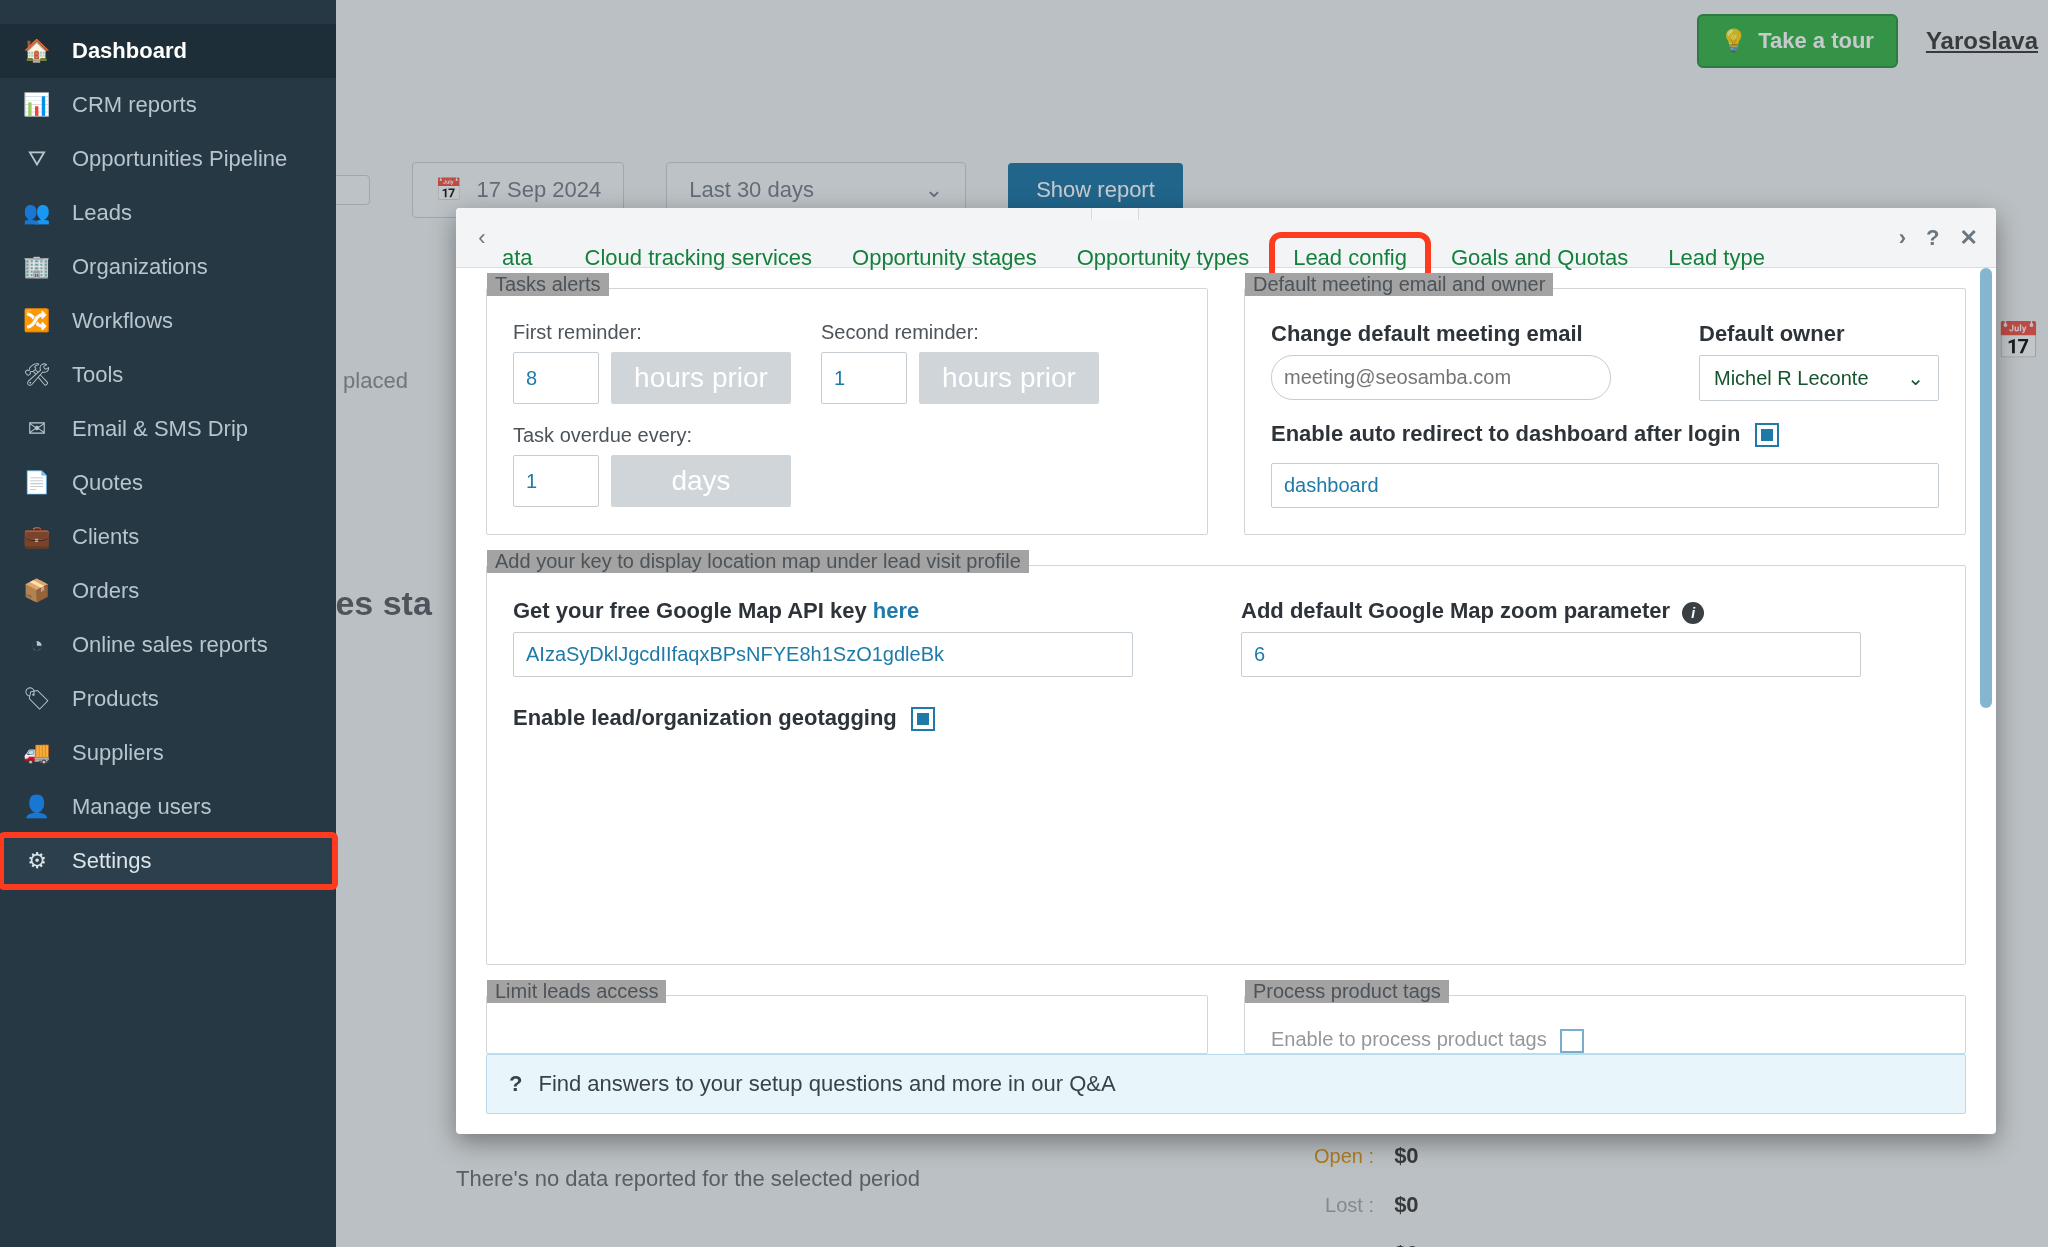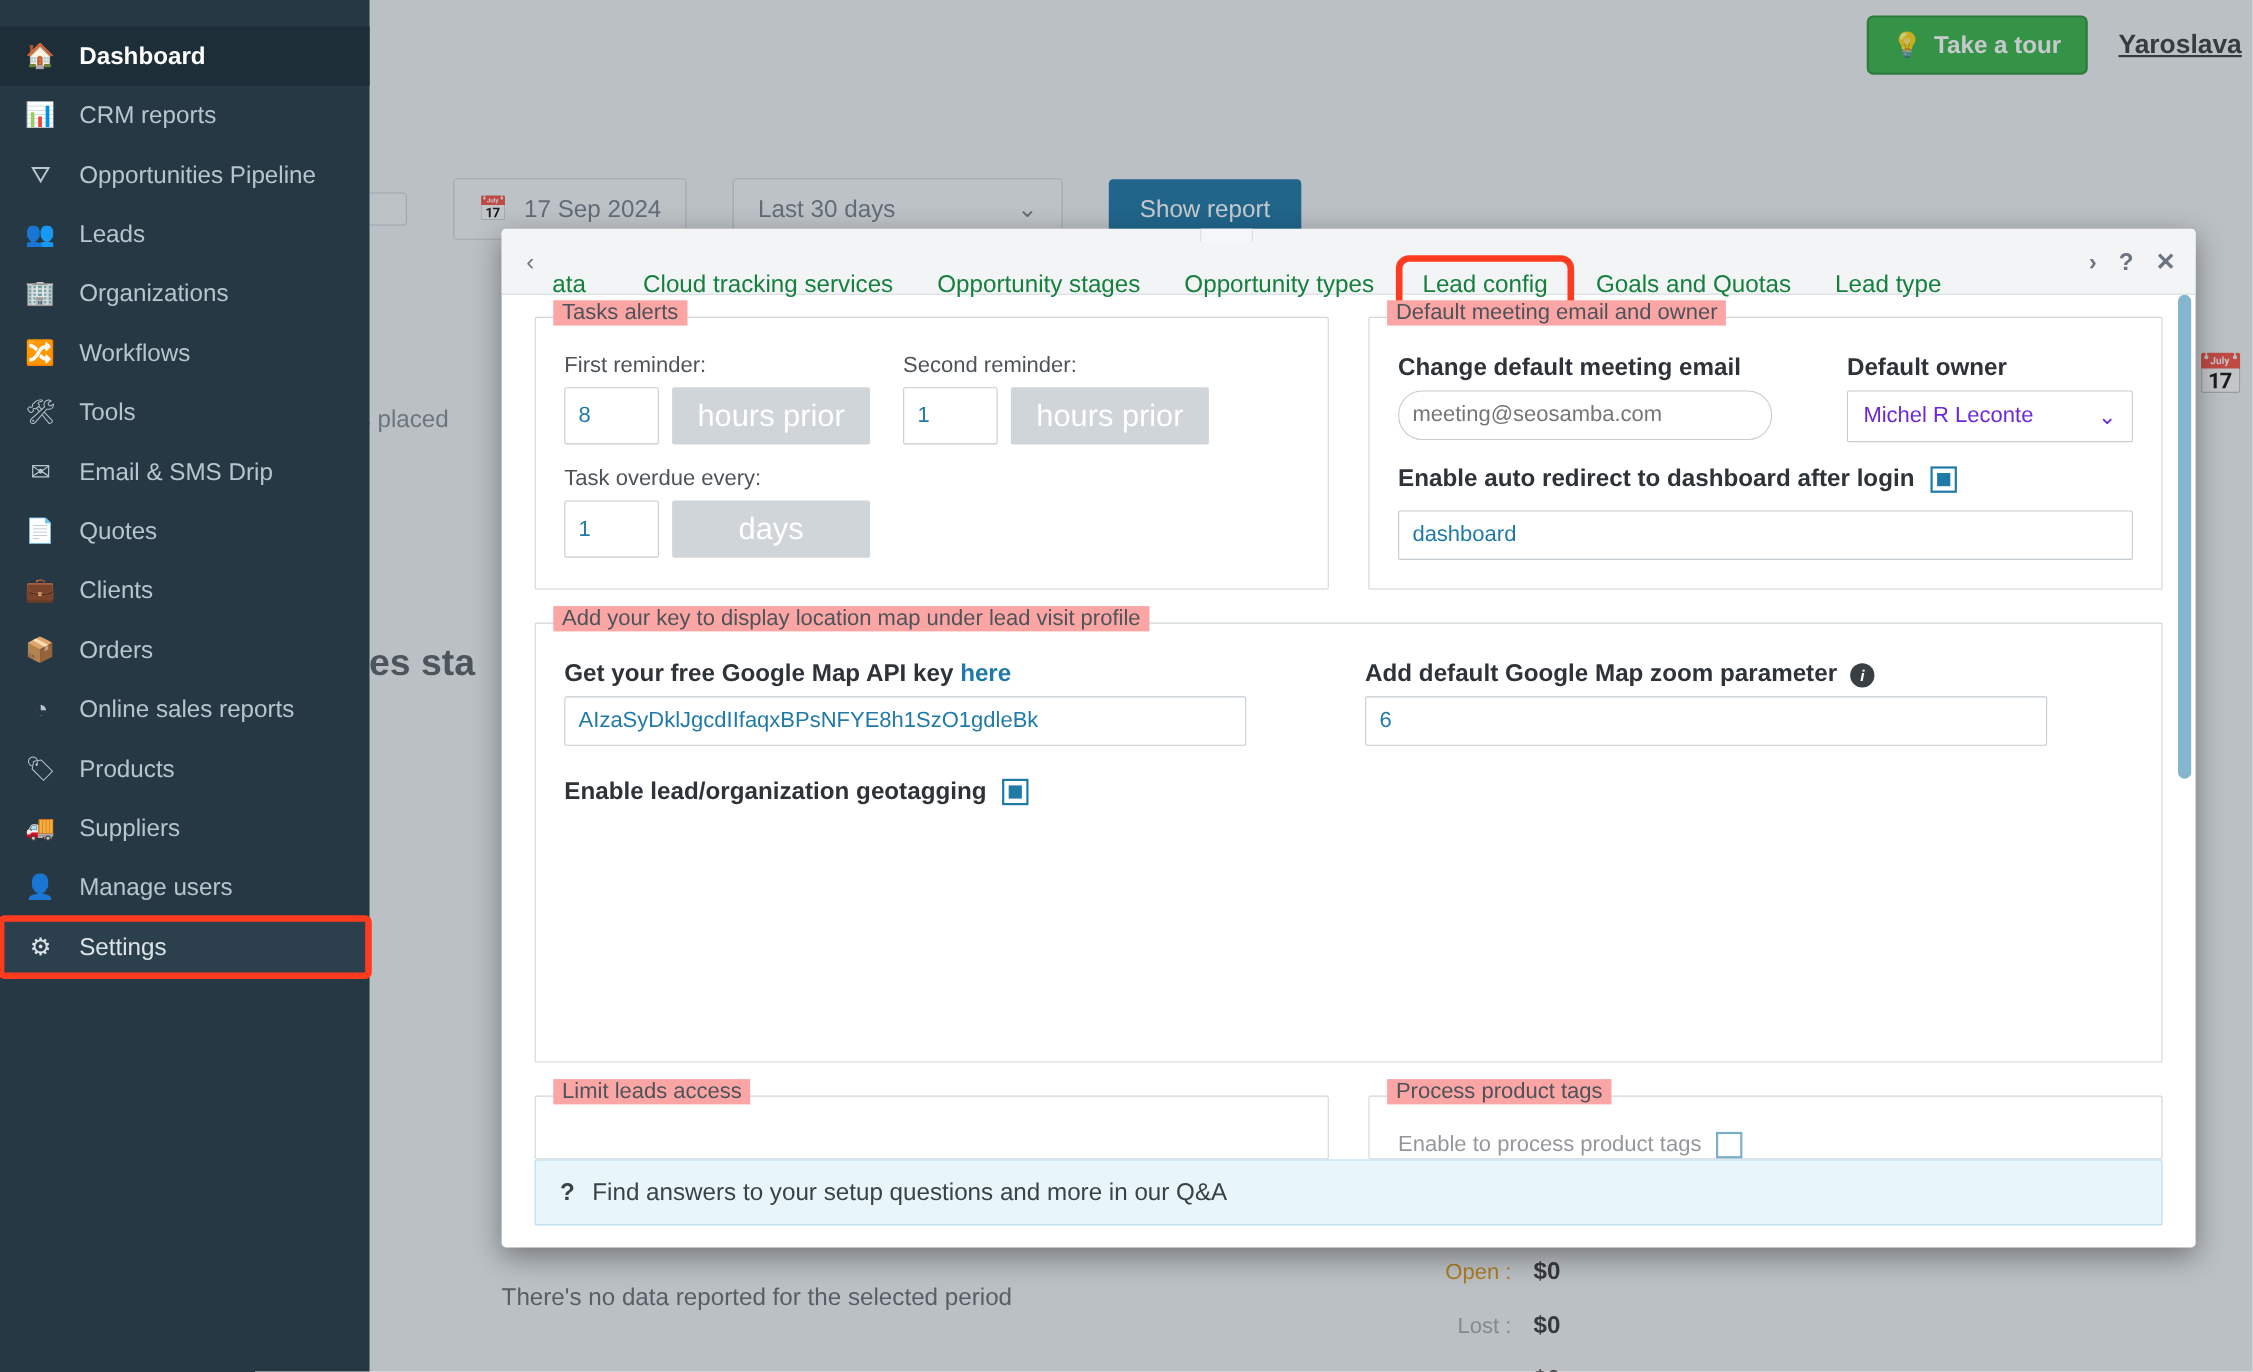--- a/index.html
+++ b/index.html
@@ -106,21 +106,21 @@
   flex: 1; overflow: hidden; padding: 20px 30px 0 30px; position: relative;
   display: flex; flex-direction: column; gap: 30px;
 }
 .modal-body-scroll { position: absolute; right: 4px; top: 0; width: 12px; height: 440px; background: #1f7aa8; border-radius: 6px; opacity: 0.55; }
 
 .row-split { display: flex; gap: 36px; }
 .fieldset {
   border: 1px solid #d0d6da; border-radius: 2px; padding: 32px 26px 26px 26px; position: relative; flex: 1;
 }
 .fieldset > .legend {
-  position: absolute; top: -16px; left: 16px; background: #fca5a5; padding: 0 8px;
+  position: absolute; top: -16px; left: 0; background: #a3a3a3; padding: 0 8px;
   font-size: 20px; color: #4c5359;
 }
 .field-row { display: flex; gap: 30px; margin-bottom: 20px; flex-wrap: wrap; }
 .field-col { display: flex; flex-direction: column; gap: 8px; }
 .label { color: #4c5359; font-size: 20px; }
 .label-bold { font-weight: 700; color: #2d3338; font-size: 22px; }
 .hint-link { color: #1f7aa8; cursor: pointer; }
 
 .inp {
   border: 1px solid #c5ccd2; padding: 10px 12px; font-size: 20px; color: #1f7aa8;
@@ -129,23 +129,23 @@
 .inp.small { width: 86px; }
 .inp.med { width: 340px; border-radius: 22px; }
 .inp.wide { width: 100%; }
 .stub-btn {
   background: #cfd5d9; color: #fff; font-size: 28px; border: none; padding: 10px 22px;
   border-radius: 2px; min-width: 180px;
 }
 .inline-pair { display: flex; gap: 12px; align-items: stretch; }
 
 .select-like {
-  border: 1px solid #c5ccd2; padding: 10px 14px; font-size: 20px; color: #6d28d9;
+  border: 1px solid #c5ccd2; padding: 10px 14px; font-size: 20px; color: #14532d;
   background: #fff; border-radius: 2px; display: flex; justify-content: space-between; align-items: center;
-  width: 260px; cursor: pointer;
+  width: 240px; cursor: pointer;
 }
 .check-sq {
   display: inline-block; width: 24px; height: 24px; border: 2px solid #1f7aa8; position: relative;
   vertical-align: middle; margin-left: 8px; cursor: pointer;
 }
 .check-sq.checked::after {
   content: ''; position: absolute; inset: 4px; background: #1f7aa8;
 }
 .info-dot {
   display: inline-flex; width: 22px; height: 22px; background: #3a3f44; color: #fff;

